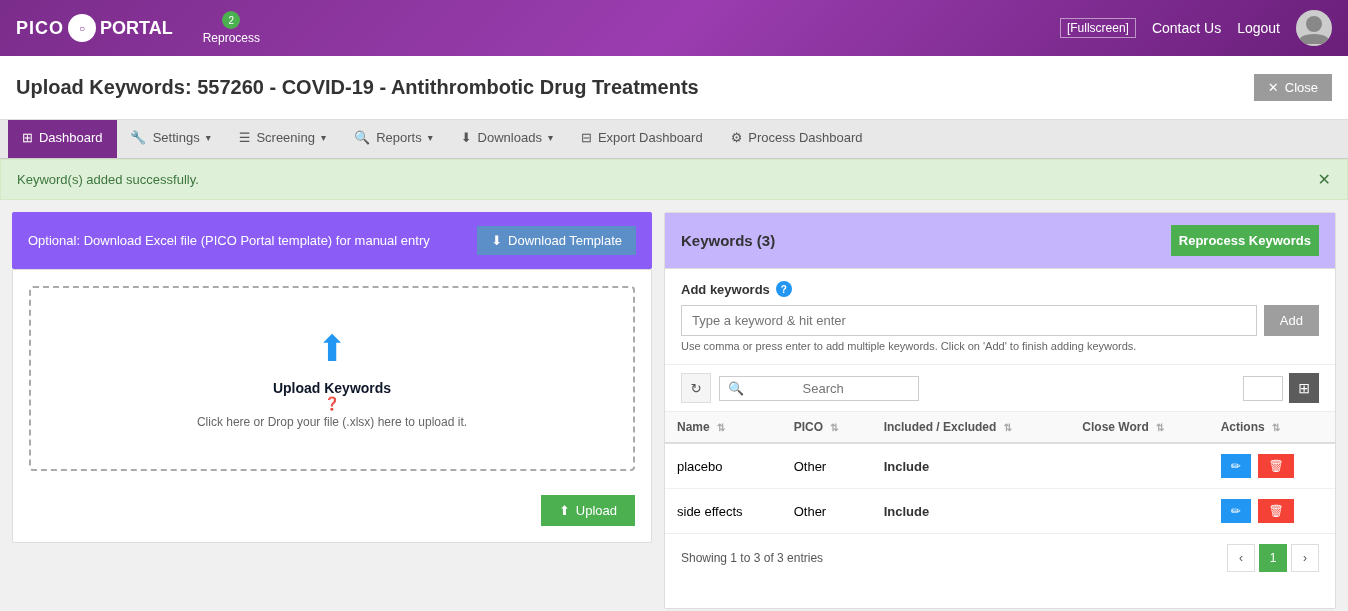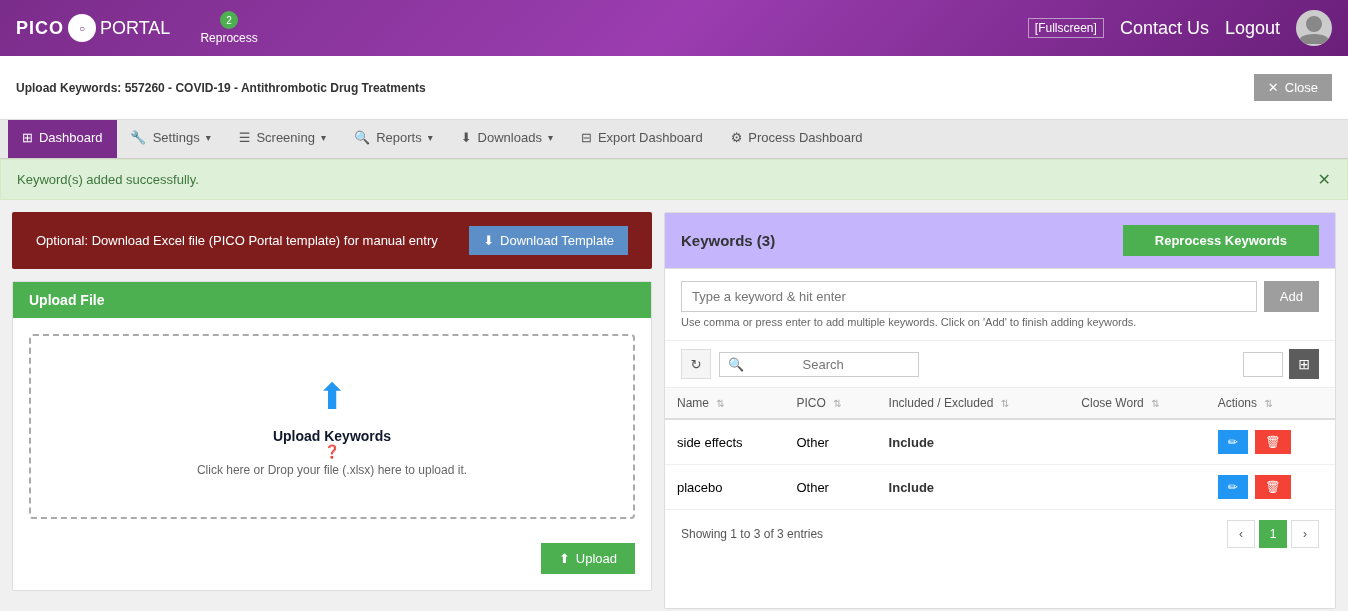--- a/index.html
+++ b/index.html
@@ -10,46 +10,46 @@
       background: linear-gradient(135deg, #7b2d8b 0%, #9b3db0 50%, #6a1f7a 100%);
       display: flex; align-items: center; padding: 0 16px; height: 56px;
     }
     .logo { display: flex; align-items: center; gap: 4px; margin-right: 20px; }
     .logo-pico { color: white; font-weight: bold; font-size: 18px; letter-spacing: 1px; }
     .logo-circle {
       width: 28px; height: 28px; border-radius: 50%; background: white;
       display: flex; align-items: center; justify-content: center;
       color: #7b2d8b; font-weight: bold; font-size: 10px;
     }
-    .logo-portal { color: white; font-weight: normal; font-size: 18px; }
+    .logo-portal { color: white; font-weight: bold; font-size: 18px; }
     .nav-projects {
       color: white; display: flex; flex-direction: column; align-items: center;
       cursor: pointer; font-size: 12px; margin-left: 10px;
     }
     .nav-projects .badge {
       background: #4caf50; color: white; border-radius: 50%;
       width: 18px; height: 18px; display: flex; align-items: center;
       justify-content: center; font-size: 10px; margin-bottom: 2px;
     }
     .topnav-right { margin-left: auto; display: flex; align-items: center; gap: 16px; }
-    .topnav-right a { color: white; text-decoration: none; font-size: 18px; cursor: pointer; }
+    .topnav-right a { color: white; text-decoration: none; font-size: 14px; cursor: pointer; }
     .fullscreen-btn { color: white; font-size: 12px; border: 1px solid rgba(255,255,255,0.5); padding: 2px 6px; cursor: pointer; }
     .avatar {
       width: 36px; height: 36px; border-radius: 50%; background: #ccc;
       display: flex; align-items: center; justify-content: center;
       overflow: hidden; cursor: pointer;
     }
     .avatar svg { width: 36px; height: 36px; }
 
     
     .page-header {
       background: white; padding: 18px 16px; display: flex; align-items: center;
       justify-content: space-between; border-bottom: 1px solid #ddd;
     }
-    .page-title { font-size: 12px; font-weight: 600; color: #333; }
+    .page-title { font-size: 20px; font-weight: 600; color: #333; }
     .close-btn {
       background: #9b9b9b; color: white; border: none; padding: 6px 14px;
       cursor: pointer; display: flex; align-items: center; gap: 6px; font-size: 13px;
     }
 
     
     .subnav {
       background: #e8e8e8; display: flex; align-items: center; padding: 0 8px;
       border-bottom: 1px solid #ccc;
     }
@@ -70,23 +70,23 @@
       justify-content: space-between; margin: 0;
     }
     .alert-close { cursor: pointer; color: #3c763d; font-size: 16px; background: none; border: none; }
 
     
     .main-content { display: flex; gap: 0; padding: 12px; min-height: calc(611px - 56px - 56px - 40px - 38px); }
 
     
     .left-panel { flex: 0 0 640px; margin-right: 12px; }
     .download-banner {
-      background: #7f1d1d; color: white; padding: 14px 24px;
+      background: #8b5cf6; color: white; padding: 14px 16px;
       display: flex; align-items: center; justify-content: space-between;
-      margin-bottom: 12px; border-radius: 2px;
+      border-radius: 2px;
     }
     .download-banner span { font-size: 13px; }
     .download-btn {
       background: #5c8fc7; color: white; border: none; padding: 7px 14px;
       cursor: pointer; display: flex; align-items: center; gap: 6px;
       font-size: 13px; white-space: nowrap;
     }
 
     .upload-file-section {
       background: white; border: 1px solid #ddd; border-radius: 2px;
@@ -109,21 +109,21 @@
     }
 
     
     .right-panel { flex: 1; background: white; border: 1px solid #ddd; border-radius: 2px; }
     .right-header {
       background: #c4b5fd; padding: 12px 16px; display: flex;
       align-items: center; justify-content: space-between; border-bottom: 1px solid #ddd;
     }
     .keywords-title { font-size: 15px; font-weight: bold; color: #333; }
     .reprocess-btn {
-      background: #4caf50; color: white; border: none; padding: 8px 32px;
+      background: #4caf50; color: white; border: none; padding: 8px 8px;
       cursor: pointer; font-size: 13px; font-weight: bold;
     }
 
     .add-keywords-section { padding: 12px 16px; border-bottom: 1px solid #eee; }
     .add-keywords-label { display: flex; align-items: center; gap: 6px; font-size: 13px; font-weight: bold; color: #333; margin-bottom: 8px; }
     .help-icon {
       width: 16px; height: 16px; border-radius: 50%; background: #2196f3;
       color: white; font-size: 10px; display: flex; align-items: center;
       justify-content: center; cursor: pointer;
     }
@@ -165,21 +165,21 @@
       width: 30px; height: 30px; background: #5c5c5c; border: none;
       display: flex; align-items: center; justify-content: center; cursor: pointer;
     }
     .grid-icon { color: white; font-size: 14px; }
 
     
     .kw-table { width: 100%; border-collapse: collapse; }
     .kw-table th {
       background: #f9f9f9; padding: 8px 12px; text-align: left;
       font-size: 12px; color: #555; border-bottom: 2px solid #ddd;
-      font-weight: 400; white-space: nowrap;
+      font-weight: 700; white-space: nowrap;
     }
     .kw-table th .sort-icon { color: #aaa; margin-left: 4px; font-size: 10px; }
     .kw-table td { padding: 10px 12px; border-bottom: 1px solid #f0f0f0; font-size: 13px; }
     .kw-table tr:last-child td { border-bottom: none; }
     .included-badge { font-weight: bold; color: #333; }
     .action-btn-edit {
       background: #2196f3; color: white; border: none; padding: 5px 10px;
       cursor: pointer; margin-right: 4px; font-size: 12px;
     }
     .action-btn-delete {
@@ -280,23 +280,20 @@
   <div class="left-panel">
     <div class="download-banner">
       <span>Optional: Download Excel file (PICO Portal template) for manual entry</span>
       <button class="download-btn">
         <span>⬇</span>
         <span>Download Template</span>
       </button>
     </div>
 
     <div class="upload-file-section">
-      <div class="upload-file-header">
-        <span>Upload File</span>
-      </div>
       <div class="upload-dropzone">
         <div class="upload-icon">⬆</div>
         <span class="upload-label">Upload Keywords</span>
         <span style="font-size:13px;color:#2196f3;">❓</span>
         <span class="upload-sub">Click here or Drop your file (.xlsx) here to upload it.</span>
       </div>
       <div class="upload-actions">
         <button class="upload-submit-btn">
           <span>⬆</span>
           <span>Upload</span>
@@ -305,20 +302,24 @@
     </div>
   </div>
 
   <div class="right-panel">
     <div class="right-header">
       <span class="keywords-title">Keywords (3)</span>
       <button class="reprocess-btn">Reprocess Keywords</button>
     </div>
 
     <div class="add-keywords-section">
+      <div class="add-keywords-label">
+        <span>Add keywords</span>
+        <div class="help-icon">?</div>
+      </div>
       <div class="keyword-input-row">
         <input class="keyword-input" type="text" placeholder="Type a keyword &amp; hit enter" style="">
         <button class="add-kw-btn">Add</button>
       </div>
       <div class="keyword-hint">Use comma or press enter to add multiple keywords. Click on 'Add' to finish adding keywords.</div>
     </div>
 
     <div class="search-row">
       <button class="refresh-btn">
         <span>↻</span>
@@ -354,40 +355,40 @@
             <span>Close Word</span>
             <span class="sort-icon">⇅</span>
           </th>
           <th>
             <span>Actions</span>
             <span class="sort-icon">⇅</span>
           </th>
         </tr>
       </thead>
       <tbody id="keywords-tbody">
+          <tr>
+      <td>placebo</td>
+      <td>Other</td>
+      <td><span class="included-badge">Include</span></td>
+      <td></td>
+      <td>
+        <button class="action-btn-edit">✏</button>
+        <button class="action-btn-delete">🗑</button>
+      </td>
+    </tr>
           <tr>
       <td>side effects</td>
       <td>Other</td>
       <td><span class="included-badge">Include</span></td>
       <td></td>
       <td>
         <button class="action-btn-edit">✏</button>
         <button class="action-btn-delete">🗑</button>
       </td>
     </tr>
-          <tr>
-      <td>placebo</td>
-      <td>Other</td>
-      <td><span class="included-badge">Include</span></td>
-      <td></td>
-      <td>
-        <button class="action-btn-edit">✏</button>
-        <button class="action-btn-delete">🗑</button>
-      </td>
-    </tr>
         </tbody>
     </table>
 
     <div class="table-footer">
       <span>Showing 1 to 3 of 3 entries</span>
       <div class="pagination">
         <button class="page-btn">‹</button>
         <button class="page-btn active">1</button>
         <button class="page-btn">›</button>
       </div>

